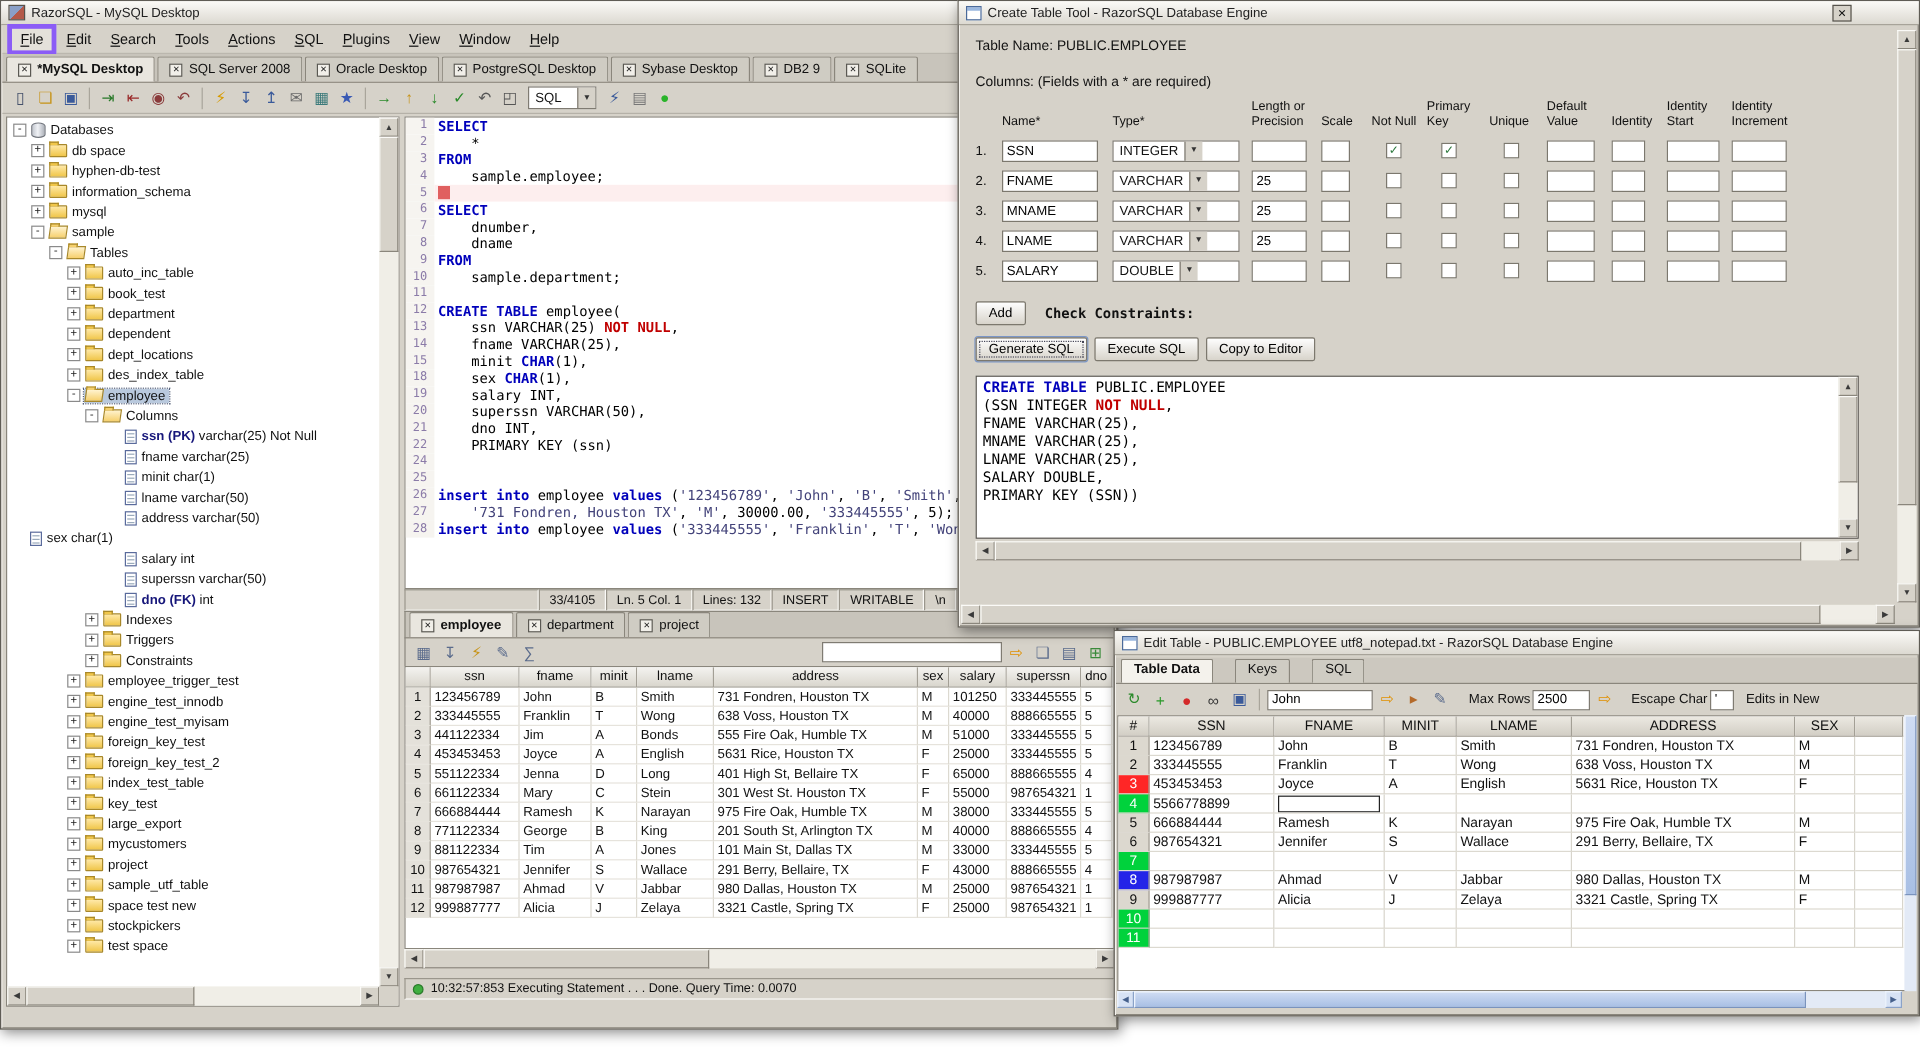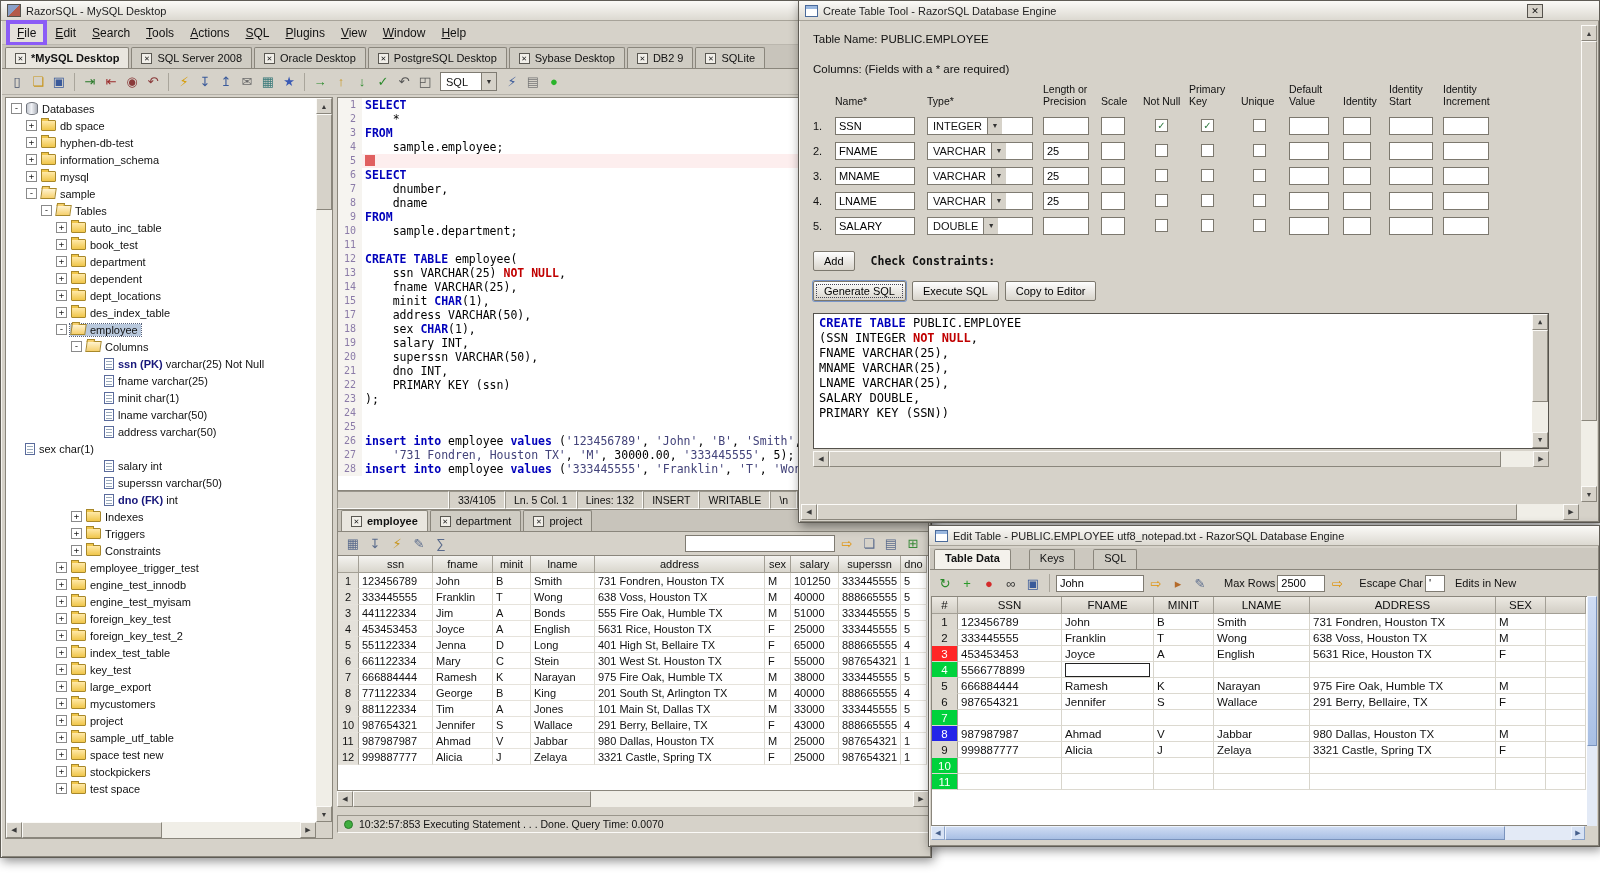--- a/index.html
+++ b/index.html
@@ -579,27 +579,25 @@
         <div class="eline"><span class="eno">6</span><span class="ecode"><span class="tk-kw">SELECT</span></span></div>
         <div class="eline"><span class="eno">7</span><span class="ecode"><span class="tk-p">    dnumber,</span></span></div>
         <div class="eline"><span class="eno">8</span><span class="ecode"><span class="tk-p">    dname</span></span></div>
         <div class="eline"><span class="eno">9</span><span class="ecode"><span class="tk-kw">FROM</span></span></div>
         <div class="eline"><span class="eno">10</span><span class="ecode"><span class="tk-p">    sample.department;</span></span></div>
         <div class="eline"><span class="eno">11</span><span class="ecode"></span></div>
         <div class="eline"><span class="eno">12</span><span class="ecode"><span class="tk-kw">CREATE TABLE</span><span class="tk-p"> employee(</span></span></div>
         <div class="eline"><span class="eno">13</span><span class="ecode"><span class="tk-p">    ssn VARCHAR(25) </span><span class="tk-rk">NOT NULL</span><span class="tk-p">,</span></span></div>
         <div class="eline"><span class="eno">14</span><span class="ecode"><span class="tk-p">    fname VARCHAR(25),</span></span></div>
         <div class="eline"><span class="eno">15</span><span class="ecode"><span class="tk-p">    minit </span><span class="tk-kw">CHAR</span><span class="tk-p">(1),</span></span></div>
-        <div class="eline"><span class="eno">17</span><span class="ecode"><span class="tk-p">    address VARCHAR(50),</span></span></div>
         <div class="eline"><span class="eno">18</span><span class="ecode"><span class="tk-p">    sex </span><span class="tk-kw">CHAR</span><span class="tk-p">(1),</span></span></div>
         <div class="eline"><span class="eno">19</span><span class="ecode"><span class="tk-p">    salary INT,</span></span></div>
         <div class="eline"><span class="eno">20</span><span class="ecode"><span class="tk-p">    superssn VARCHAR(50),</span></span></div>
         <div class="eline"><span class="eno">21</span><span class="ecode"><span class="tk-p">    dno INT,</span></span></div>
         <div class="eline"><span class="eno">22</span><span class="ecode"><span class="tk-p">    PRIMARY KEY (ssn)</span></span></div>
-        <div class="eline"><span class="eno">23</span><span class="ecode"><span class="tk-p">);</span></span></div>
         <div class="eline"><span class="eno">24</span><span class="ecode"></span></div>
         <div class="eline"><span class="eno">25</span><span class="ecode"></span></div>
         <div class="eline"><span class="eno">26</span><span class="ecode"><span class="tk-kw">insert into</span><span class="tk-p"> employee </span><span class="tk-kw">values</span><span class="tk-p"> (</span><span class="tk-str">'123456789'</span><span class="tk-p">, </span><span class="tk-str">'John'</span><span class="tk-p">, </span><span class="tk-str">'B'</span><span class="tk-p">, </span><span class="tk-str">'Smith'</span><span class="tk-p">,</span></span></div>
         <div class="eline"><span class="eno">27</span><span class="ecode"><span class="tk-p">    </span><span class="tk-str">'731 Fondren, Houston TX'</span><span class="tk-p">, </span><span class="tk-str">'M'</span><span class="tk-p">, 30000.00, </span><span class="tk-str">'333445555'</span><span class="tk-p">, 5);</span></span></div>
         <div class="eline"><span class="eno">28</span><span class="ecode"><span class="tk-kw">insert into</span><span class="tk-p"> employee </span><span class="tk-kw">values</span><span class="tk-p"> (</span><span class="tk-str">'333445555'</span><span class="tk-p">, </span><span class="tk-str">'Franklin'</span><span class="tk-p">, </span><span class="tk-str">'T'</span><span class="tk-p">, </span><span class="tk-str">'Wong</span></span></div>
       </div>
     <div class="estatus" id="estatus">
         <span class="scell spacer"></span>
         <span class="scell">33/4105</span>
         <span class="scell">Ln. 5 Col. 1</span>

